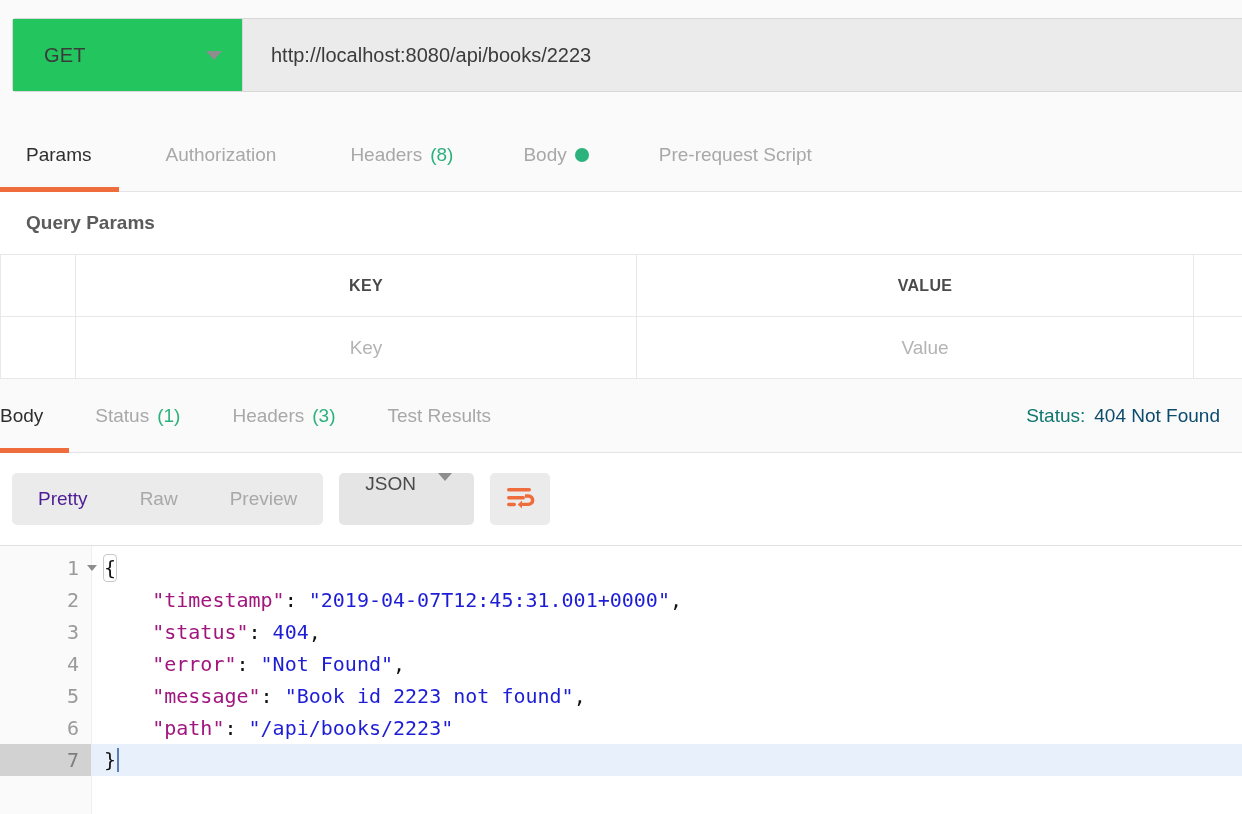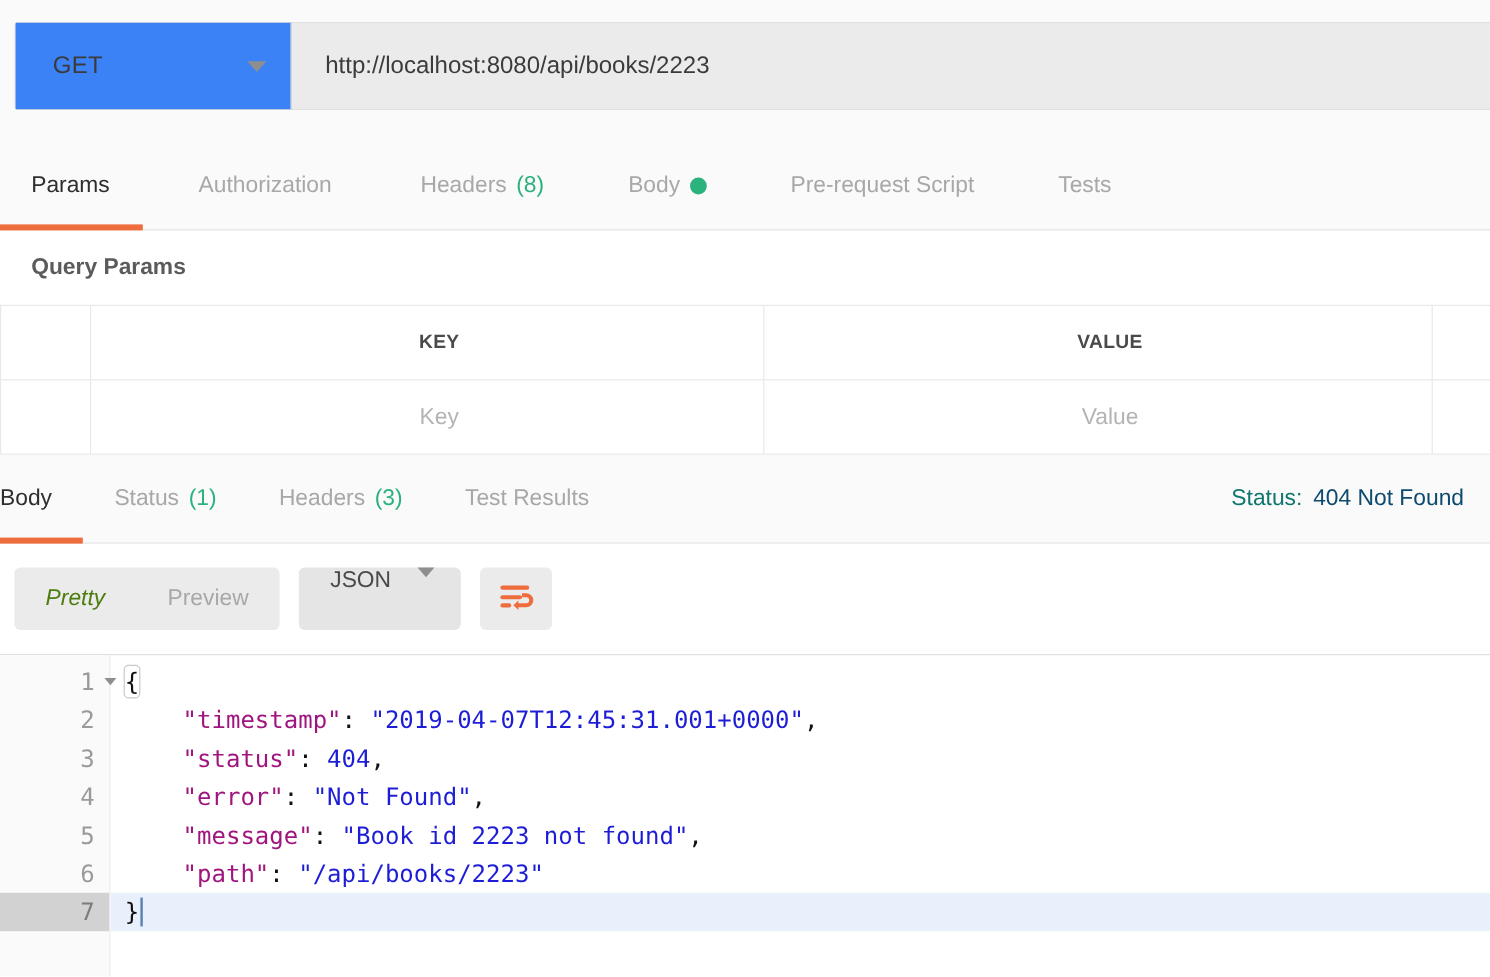--- a/index.html
+++ b/index.html
@@ -45,21 +45,21 @@
     width: 1232px;
   }
   .method-select {
     width: 230px;
     display: flex;
     align-items: center;
     justify-content: space-between;
     padding: 0 20px 0 31px;
     box-sizing: border-box;
     border-right: 1px solid #d8d8d8;
-    background: #3b82f6;
+    background: #22c55e;
     cursor: pointer;
   }
   .method-label {
     font-size: 20px;
     color: #3b3b3b;
     font-weight: 400;
     letter-spacing: 0.2px;
   }
   .caret-down {
     width: 0; height: 0;
@@ -208,21 +208,21 @@
   }
   .seg {
     display: flex;
     align-items: center;
     padding: 0 26px;
     font-size: 19px;
     color: #a8a8a8;
     cursor: pointer;
     white-space: nowrap;
   }
-  .seg.active { color: #4d7c0f; font-style: italic; }
+  .seg.active { color: #4c1d95; }
   .fmt-select {
     background: #e5e5e5;
     border-radius: 5px;
     height: 52px;
     display: flex;
     align-items: flex-start;
     gap: 22px;
     padding: 0 22px 0 26px;
     cursor: pointer;
   }
@@ -349,25 +349,20 @@
       </div>
       <div class="tab" style="padding-left: 26px; padding-right: 26px;">
         <span class="tab-inner">
           <span>Body</span>
           <span class="green-dot"></span>
         </span>
       </div>
       <div class="tab" style="padding-left: 26px; padding-right: 26px;">
         <span class="tab-inner">
           <span>Pre-request Script</span>
-        </span>
-      </div>
-      <div class="tab" style="padding-left: 26px; padding-right: 26px;">
-        <span class="tab-inner">
-          <span>Tests</span>
         </span>
       </div>
     </div>
 
   <div class="qp-title-row">
     <span class="qp-title">Query Params</span>
   </div>
 
   <table class="params-table">
     <thead>
@@ -416,20 +411,21 @@
     <div class="spacer"></div>
     <div class="status-block">
       <span class="status-label">Status:</span>
       <span class="status-value">404 Not Found</span>
     </div>
   </div>
 
   <div class="view-toolbar">
     <div class="seg-group" id="seg-group">
         <div class="seg active">Pretty</div>
+        <div class="seg">Raw</div>
         <div class="seg">Preview</div>
       </div>
 
     <div class="fmt-select">
       <span class="fmt-label">JSON</span>
       <span class="caret-down-sm"></span>
     </div>
 
     <div class="wrap-btn">
       <svg width="30" height="26" viewBox="0 0 30 26">

